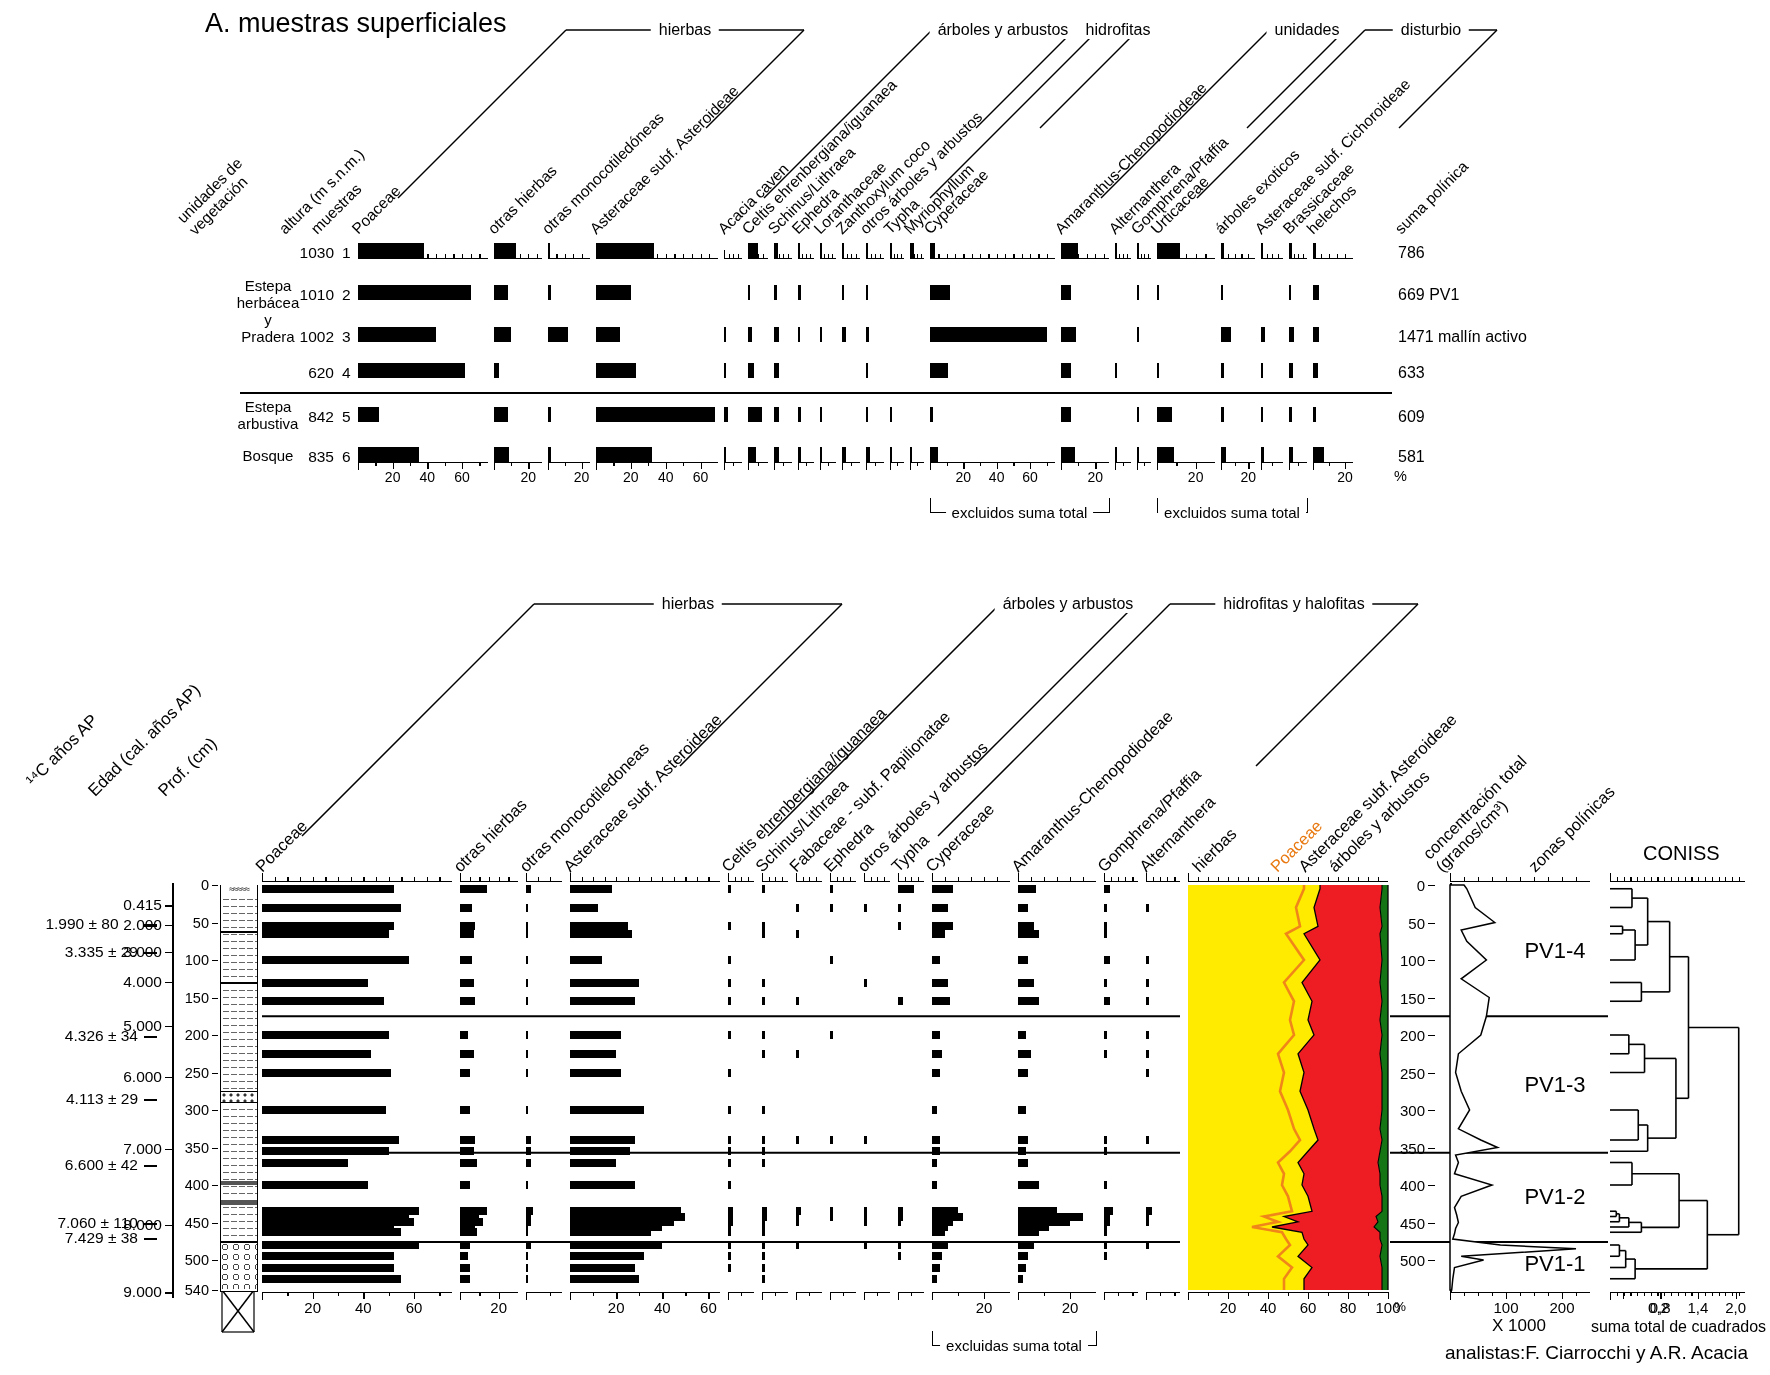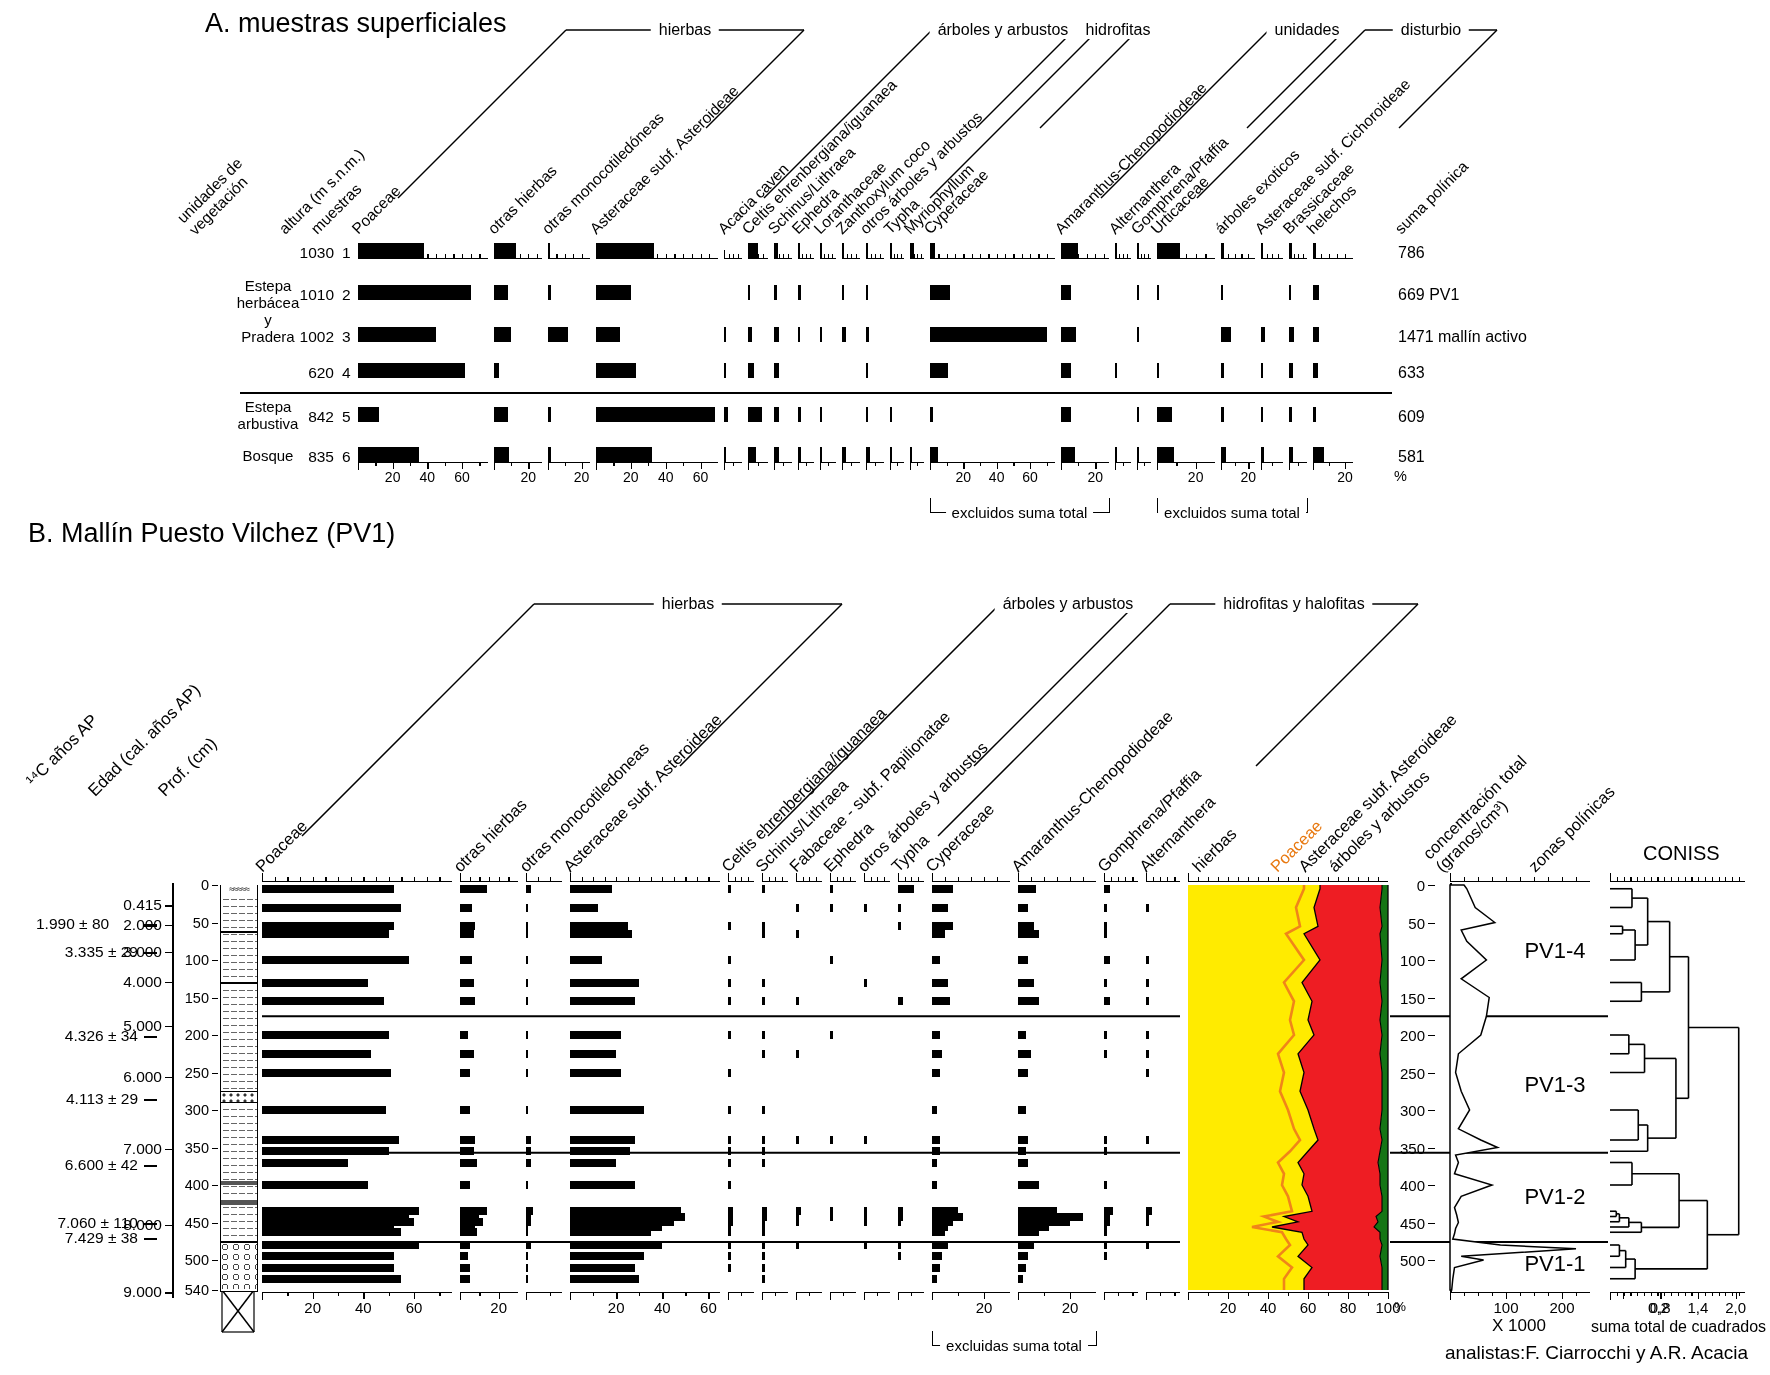--- a/index.html
+++ b/index.html
@@ -9,21 +9,20 @@
   .rin{position:absolute;left:0;bottom:0;display:inline-block;transform:rotate(-45deg);
        transform-origin:0 100%;white-space:pre;line-height:1.08;}
   .title{position:absolute;font-size:27px;}
   .credit{position:absolute;font-size:19px;right:22px;top:1342px;}
 </style>
 </head>
 <body>
 
 <div id="fig">
   <div class="title" style="left:205px;top:8px;">A.  muestras superficiales</div>
-  <div class="title" style="left:28px;top:518px;">B. Mallín Puesto Vilchez (PV1)</div>
   <div class="credit">analistas:F. Ciarrocchi y A.R. Acacia</div>
 <svg width="1770" height="1375" style="position: absolute; left: 0px; top: 0px; overflow: visible;">
       <line x1="566" y1="30" x2="804" y2="30" stroke="#000" stroke-width="1.5"></line>
       <line x1="566" y1="30" x2="398" y2="198" stroke="#000" stroke-width="1.5"></line>
       <line x1="804" y1="30" x2="706" y2="128" stroke="#000" stroke-width="1.5"></line>
       <line x1="932" y1="30" x2="1074" y2="30" stroke="#000" stroke-width="1.5"></line>
       <line x1="932" y1="30" x2="764" y2="198" stroke="#000" stroke-width="1.5"></line>
       <line x1="1074" y1="30" x2="976" y2="128" stroke="#000" stroke-width="1.5"></line>
       <line x1="1098" y1="30" x2="1138" y2="30" stroke="#000" stroke-width="1.5"></line>
       <line x1="1098" y1="30" x2="930" y2="198" stroke="#000" stroke-width="1.5"></line>
@@ -1046,21 +1045,21 @@
     <div class="abs" style="left: 110px; top: 1017px; font-size: 15.5px; white-space: nowrap; width: 52px; text-align: right;">5.000</div>
     <div class="abs" style="left: 165px; top: 1077px; width: 7px; height: 1.4px; background: rgb(0, 0, 0);"></div>
     <div class="abs" style="left: 110px; top: 1068px; font-size: 15.5px; white-space: nowrap; width: 52px; text-align: right;">6.000</div>
     <div class="abs" style="left: 165px; top: 1149px; width: 7px; height: 1.4px; background: rgb(0, 0, 0);"></div>
     <div class="abs" style="left: 110px; top: 1140px; font-size: 15.5px; white-space: nowrap; width: 52px; text-align: right;">7.000</div>
     <div class="abs" style="left: 165px; top: 1224.75px; width: 7px; height: 1.4px; background: rgb(0, 0, 0);"></div>
     <div class="abs" style="left: 110px; top: 1215.75px; font-size: 15.5px; white-space: nowrap; width: 52px; text-align: right;">8.000</div>
     <div class="abs" style="left: 165px; top: 1292.25px; width: 7px; height: 1.4px; background: rgb(0, 0, 0);"></div>
     <div class="abs" style="left: 110px; top: 1283.25px; font-size: 15.5px; white-space: nowrap; width: 52px; text-align: right;">9.000</div>
     <div class="abs" style="left: 144px; top: 924px; width: 13px; height: 2.6px; background: rgb(0, 0, 0);"></div>
-    <div class="abs" style="left: 36px; top: 915px; font-size: 15.5px; white-space: nowrap; width: 112px; text-align: left;">1.990 ± 80</div>
+    <div class="abs" style="left: 26px; top: 915px; font-size: 15.5px; white-space: nowrap; width: 112px; text-align: center;">1.990 ± 80</div>
     <div class="abs" style="left: 144px; top: 951.75px; width: 13px; height: 2.6px; background: rgb(0, 0, 0);"></div>
     <div class="abs" style="left: 26px; top: 942.75px; font-size: 15.5px; white-space: nowrap; width: 112px; text-align: right;">3.335 ± 29</div>
     <div class="abs" style="left: 144px; top: 1035.75px; width: 13px; height: 2.6px; background: rgb(0, 0, 0);"></div>
     <div class="abs" style="left: 26px; top: 1026.75px; font-size: 15.5px; white-space: nowrap; width: 112px; text-align: right;">4.326 ± 34</div>
     <div class="abs" style="left: 144px; top: 1098.75px; width: 13px; height: 2.6px; background: rgb(0, 0, 0);"></div>
     <div class="abs" style="left: 26px; top: 1089.75px; font-size: 15.5px; white-space: nowrap; width: 112px; text-align: right;">4.113 ± 29</div>
     <div class="abs" style="left: 144px; top: 1164.75px; width: 13px; height: 2.6px; background: rgb(0, 0, 0);"></div>
     <div class="abs" style="left: 26px; top: 1155.75px; font-size: 15.5px; white-space: nowrap; width: 112px; text-align: right;">6.600 ± 42</div>
     <div class="abs" style="left: 144px; top: 1222.5px; width: 13px; height: 2.6px; background: rgb(0, 0, 0);"></div>
     <div class="abs" style="left: 26px; top: 1213.5px; font-size: 15.5px; white-space: nowrap; width: 112px; text-align: right;">7.060 ± 110</div>

